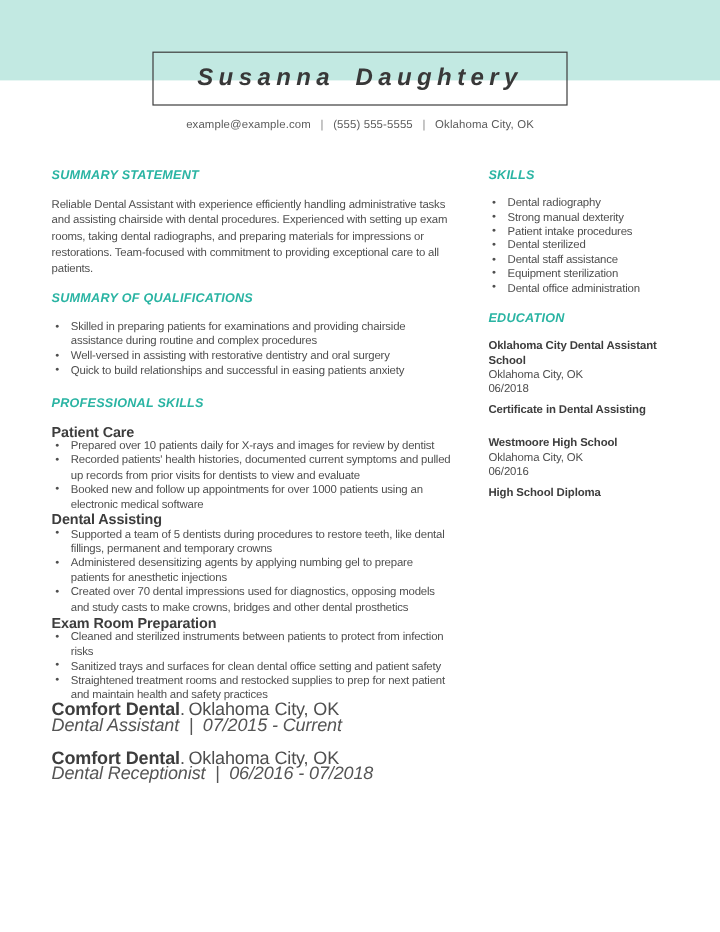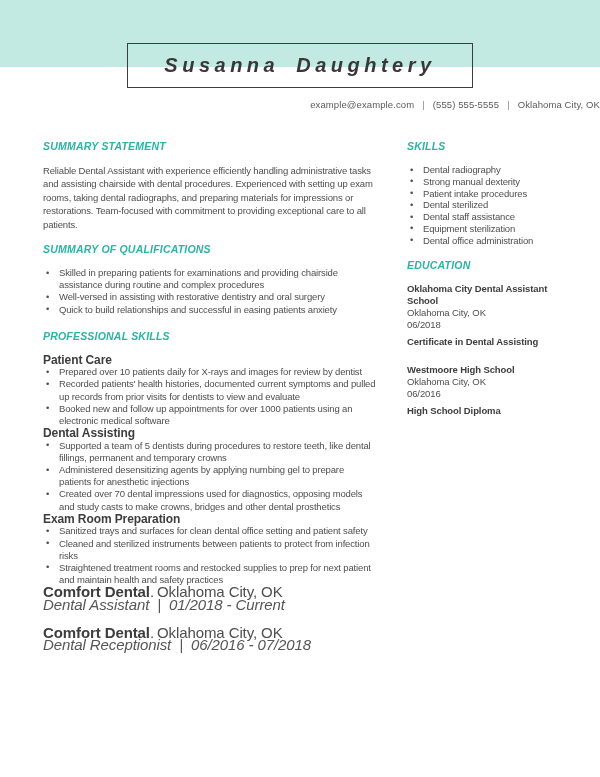--- a/index.html
+++ b/index.html
@@ -11,21 +11,21 @@
   .name-box{
     position:absolute;left:127px;top:43px;width:346px;height:45px;
     border:1.5px solid #3d3d3d;box-sizing:border-box;
     display:flex;align-items:center;justify-content:center;
   }
   .name{
     font-size:20px;font-weight:bold;font-style:italic;color:#383838;
     letter-spacing:4.5px;word-spacing:7px;white-space:nowrap;
   }
   .contact{
-    position:absolute;left:0;top:99px;width:600px;text-align:right;
+    position:absolute;left:0;top:99px;width:600px;text-align:center;
     font-size:9.5px;color:#5a5a5a;letter-spacing:0.1px;
   }
   .contact .sep{margin:0 8px;color:#8a8a8a;}
   .col-left{position:absolute;left:43px;top:141px;width:350px;}
   .col-right{position:absolute;left:407px;top:141px;width:160px;}
   .sec-heading{
     font-style:italic;font-weight:bold;font-size:10.5px;line-height:11px;
     color:#2ab4a3;letter-spacing:0.2px;margin:0 0 12px 0;
   }
   .mt-a{margin-top:13px;}
@@ -90,32 +90,32 @@
 
   <div class="group-title">Dental Assisting</div>
   <ul class="bullets">
     <li>Supported a team of 5 dentists during procedures to restore teeth, like dental fillings, permanent and temporary crowns</li>
     <li>Administered desensitizing agents by applying numbing gel to prepare patients for anesthetic injections</li>
     <li>Created over 70 dental impressions used for diagnostics, opposing models and study casts to make crowns, bridges and other dental prosthetics</li>
   </ul>
 
   <div class="group-title">Exam Room Preparation</div>
   <ul class="bullets">
+    <li>Cleaned and sterilized instruments between patients to protect from infection risks</li>
     <li>Sanitized trays and surfaces for clean dental office setting and patient safety</li>
-    <li>Cleaned and sterilized instruments between patients to protect from infection risks</li>
     <li>Straightened treatment rooms and restocked supplies to prep for next patient and maintain health and safety practices</li>
   </ul>
 
 
   <div class="job">
     <div>
       <span class="job-company">Comfort Dental</span><span class="job-sep">.</span><span class="job-meta">Oklahoma City, OK</span>
     </div>
     <div class="job-title-line">
-      <span>Dental Assistant</span><span class="pipe">|</span><span>01/2018 - Current</span>
+      <span>Dental Assistant</span><span class="pipe">|</span><span>07/2015 - Current</span>
     </div>
   </div>
 
   <div class="job">
     <div>
       <span class="job-company">Comfort Dental</span><span class="job-sep">.</span><span class="job-meta">Oklahoma City, OK</span>
     </div>
     <div class="job-title-line">
       <span>Dental Receptionist</span><span class="pipe">|</span><span>06/2016 - 07/2018</span>
     </div>

